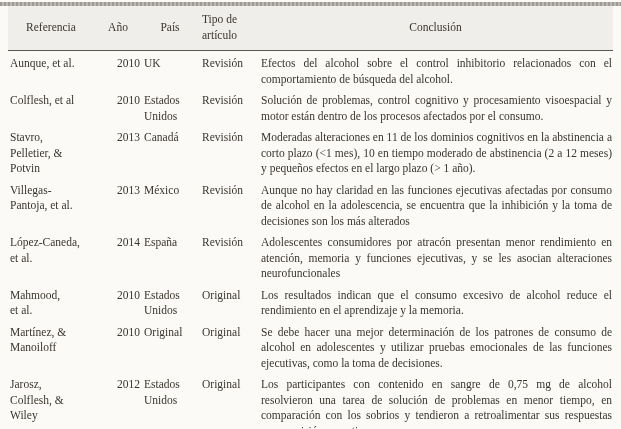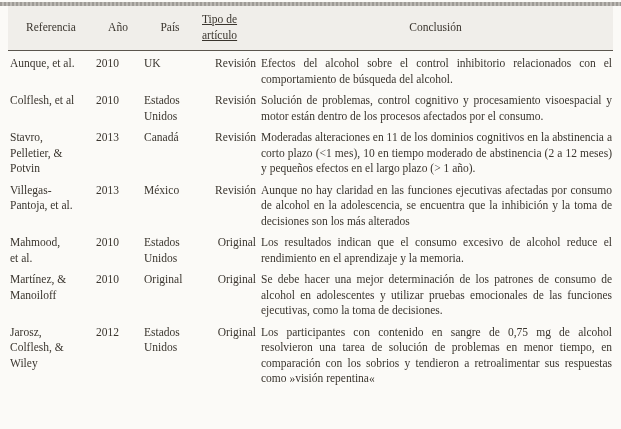--- a/index.html
+++ b/index.html
@@ -32,40 +32,39 @@
     vertical-align: middle;
     text-align: center;
     padding: 6px 2px 7px 2px;
     background: #f0eeea;
     border-bottom: 1.5px solid #5b564e;
   }
   thead th.h-type {
     text-align: left;
     white-space: pre-line;
     padding-left: 4px;
-    text-decoration: underline;
   }
   tbody td {
     vertical-align: top;
     padding: 5px 2px 1px 2px;
   }
   td.c-ref {
     white-space: pre-line;
     text-align: left;
     padding-left: 2px;
   }
   td.c-year {
-    text-align: left;
+    text-align: right;
     margin-top: 24px;
   }
   td.c-country {
     white-space: pre-line;
   }
   td.c-type {
-    text-align: right;
+    text-align: left;
     padding-left: 4px;
   }
   td.c-conclusion {
     text-align: justify;
     padding-left: 3px;
     padding-right: 1px;
   }
 </style>
 </head>
 <body>
@@ -117,20 +116,28 @@
     </tr>
     <tr>
       <td class="c-ref">Villegas-
 Pantoja, et al.</td>
       <td class="c-year">2013</td>
       <td class="c-country">México</td>
       <td class="c-type">Revisión</td>
       <td class="c-conclusion">Aunque no hay claridad en las funciones ejecutivas afectadas por consumo de alcohol en la adolescencia, se encuentra que la inhibición y la toma de decisiones son los más alterados</td>
     </tr>
     <tr>
+      <td class="c-ref">López-Caneda,
+et al.</td>
+      <td class="c-year">2014</td>
+      <td class="c-country">España</td>
+      <td class="c-type">Revisión</td>
+      <td class="c-conclusion">Adolescentes consumidores por atracón presentan menor rendimiento en atención, memoria y funciones ejecutivas, y se les asocian alteraciones neurofuncionales</td>
+    </tr>
+    <tr>
       <td class="c-ref">Mahmood,
 et al.</td>
       <td class="c-year">2010</td>
       <td class="c-country">Estados
 Unidos</td>
       <td class="c-type">Original</td>
       <td class="c-conclusion">Los resultados indican que el consumo excesivo de alcohol reduce el rendimiento en el aprendizaje y la memoria.</td>
     </tr>
     <tr>
       <td class="c-ref">Martínez, &amp;

